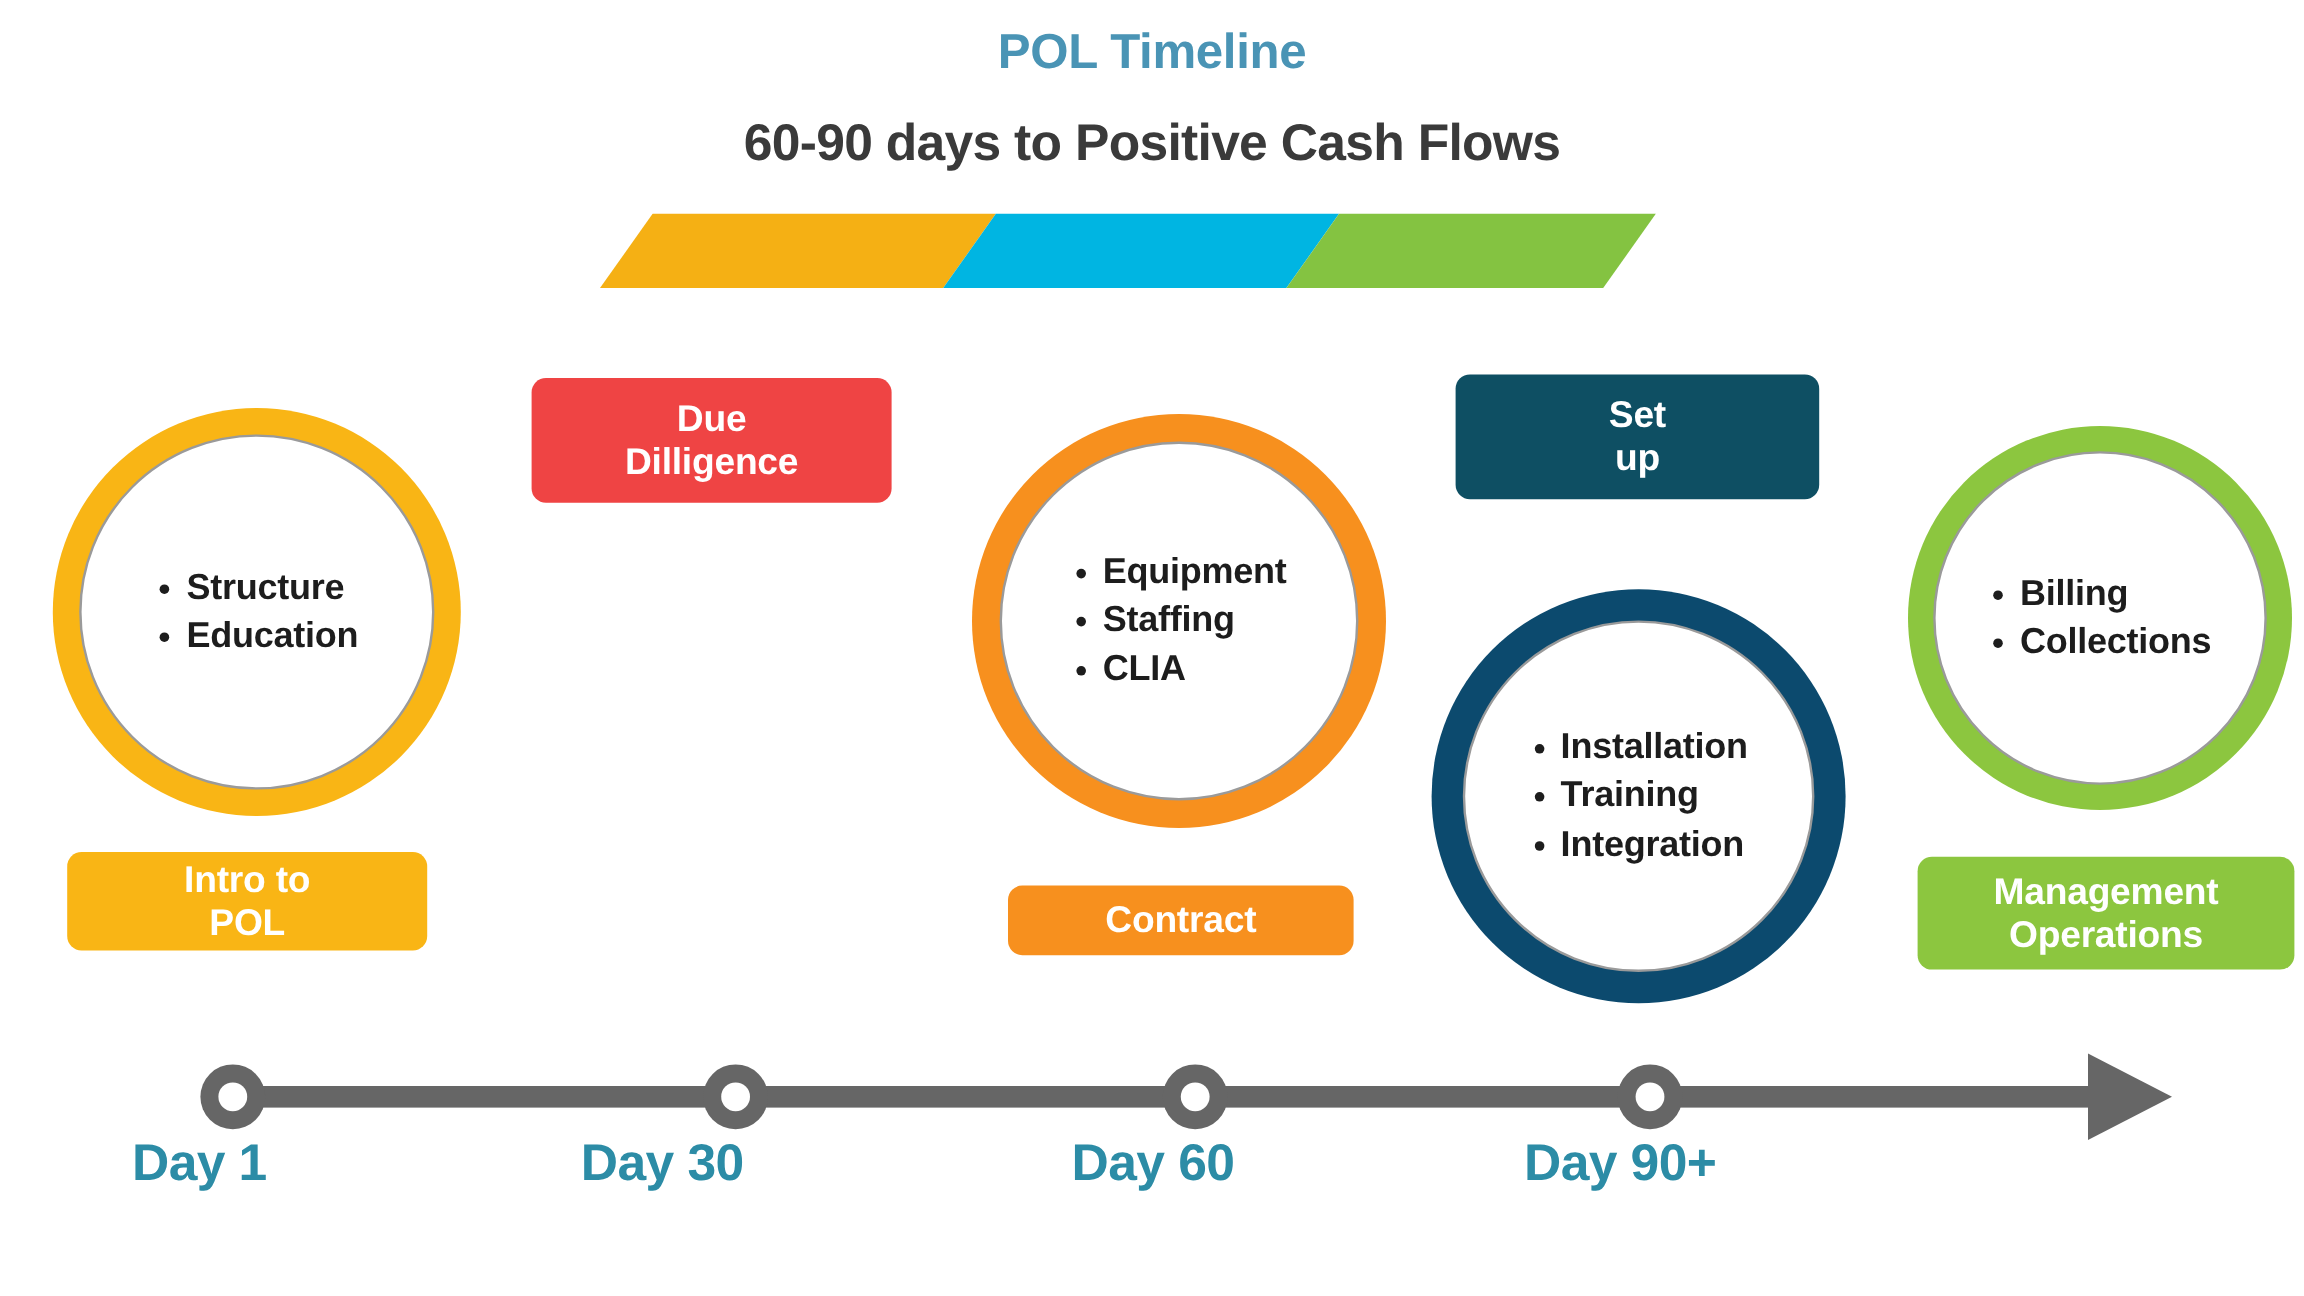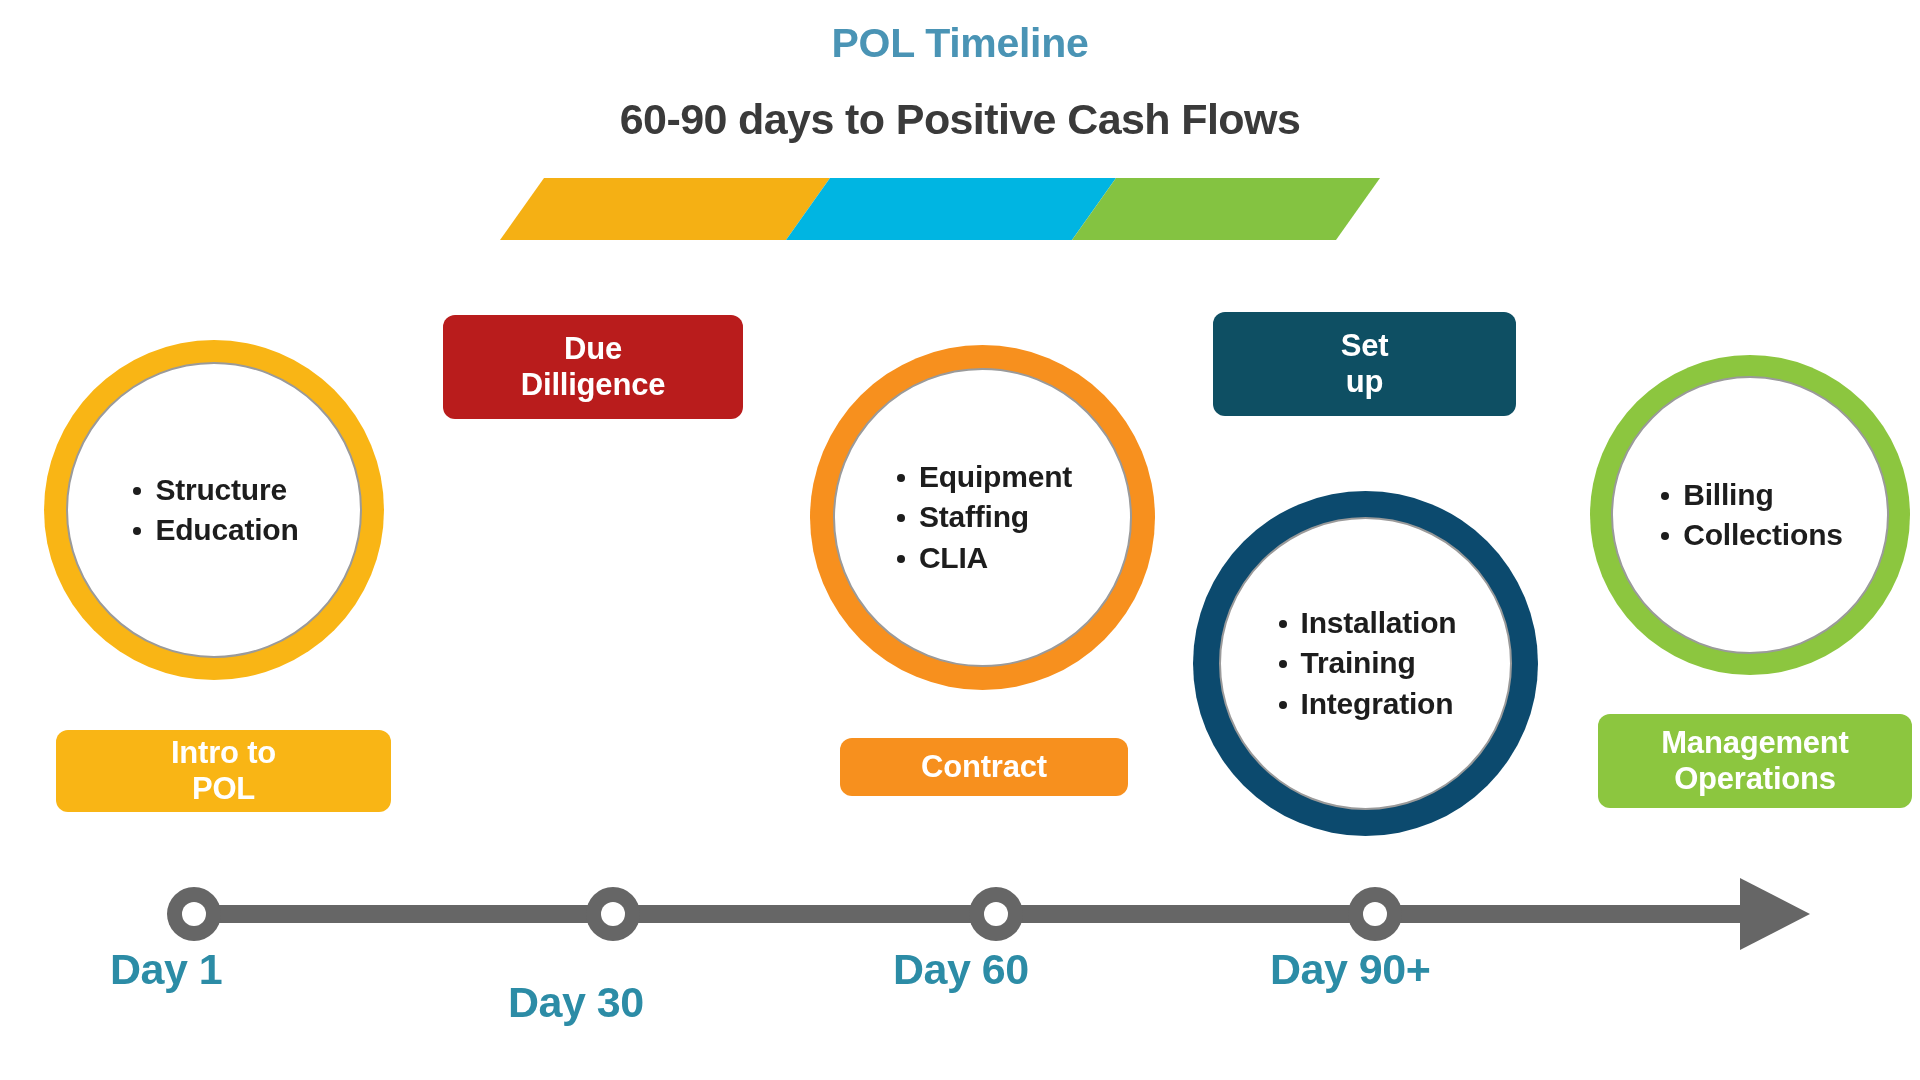--- a/index.html
+++ b/index.html
@@ -94,26 +94,26 @@
   </svg>
 
   <div class="ring" style="left:44px; top:340px; width:340px; height:340px; background:#f9b515; padding:22px;">
     <div class="ring-inner">
       <ul class="bullets">
         <li>Structure</li>
         <li>Education</li>
       </ul>
     </div>
   </div>
-  <div class="pill" style="left:56px; top:710px; width:335px; height:82px; background:#f9b515; flex-direction:column;margin-top:20px;">
+  <div class="pill" style="left:56px; top:710px; width:300px; height:82px; background:#f9b515; flex-direction:column;">
     <span>Intro to</span>
     <span>POL</span>
   </div>
 
-  <div class="pill" style="left:443px; top:315px; width:300px; height:104px; background:#b91c1c; flex-direction:column;">
+  <div class="pill" style="left:443px; top:315px; width:300px; height:104px; background:#ef4444; flex-direction:column;">
     <span>Due</span>
     <span>Dilligence</span>
   </div>
 
   <div class="ring" style="left:810px; top:345px; width:345px; height:345px; background:#f7901e; padding:23px;">
     <div class="ring-inner">
       <ul class="bullets">
         <li>Equipment</li>
         <li>Staffing</li>
         <li>CLIA</li>
@@ -169,17 +169,17 @@
       <circle cx="996" cy="54" r="27" fill="#666666"></circle>
       <circle cx="996" cy="54" r="12" fill="#ffffff"></circle>
     </g>
     <g>
       <circle cx="1375" cy="54" r="27" fill="#666666"></circle>
       <circle cx="1375" cy="54" r="12" fill="#ffffff"></circle>
     </g>
   </svg>
 
   <div class="daylab" style="left:110px;  top:945px;">Day 1</div>
-  <div class="daylab" style="left:508px;  top:945px;margin-top:33px;">Day 30</div>
+  <div class="daylab" style="left:484px;  top:945px;">Day 30</div>
   <div class="daylab" style="left:893px;  top:945px;">Day 60</div>
   <div class="daylab" style="left:1270px; top:945px;text-align:right;">Day 90+</div>
 
 </div>
 
 </body></html>

